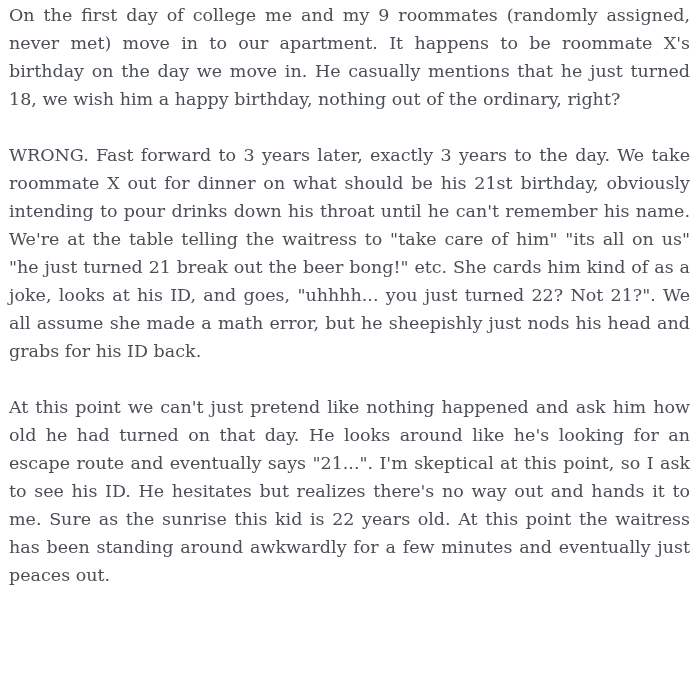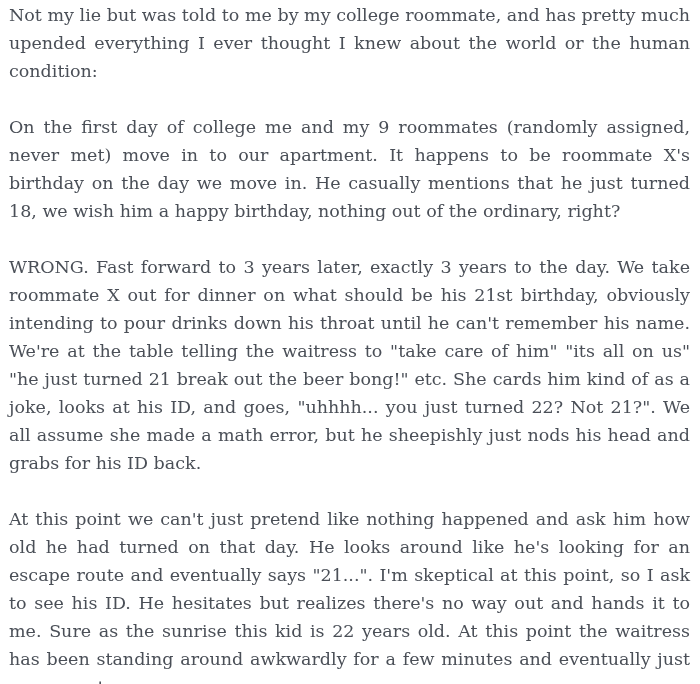--- a/index.html
+++ b/index.html
@@ -26,17 +26,16 @@
     margin: 0 0 28px 0;
   }
   .post-body p:last-child {
     margin-bottom: 0;
   }
 </style>
 </head>
 <body>
 
 <article class="post-body">
-  <p>Not my lie but was told to me by my college roommate, and has pretty much upended everything I ever thought I knew about the world or the human condition:</p>
   <p>On the first day of college me and my 9 roommates (randomly assigned, never met) move in to our apartment. It happens to be roommate X's birthday on the day we move in. He casually mentions that he just turned 18, we wish him a happy birthday, nothing out of the ordinary, right?</p>
   <p>WRONG. Fast forward to 3 years later, exactly 3 years to the day. We take roommate X out for dinner on what should be his 21st birthday, obviously intending to pour drinks down his throat until he can't remember his name. We're at the table telling the waitress to "take care of him" "its all on us" "he just turned 21 break out the beer bong!" etc. She cards him kind of as a joke, looks at his ID, and goes, "uhhhh... you just turned 22? Not 21?". We all assume she made a math error, but he sheepishly just nods his head and grabs for his ID back.</p>
   <p>At this point we can't just pretend like nothing happened and ask him how old he had turned on that day. He looks around like he's looking for an escape route and eventually says "21...". I'm skeptical at this point, so I ask to see his ID. He hesitates but realizes there's no way out and hands it to me. Sure as the sunrise this kid is 22 years old. At this point the waitress has been standing around awkwardly for a few minutes and eventually just peaces out.</p>
 </article>
 
 </body></html>

